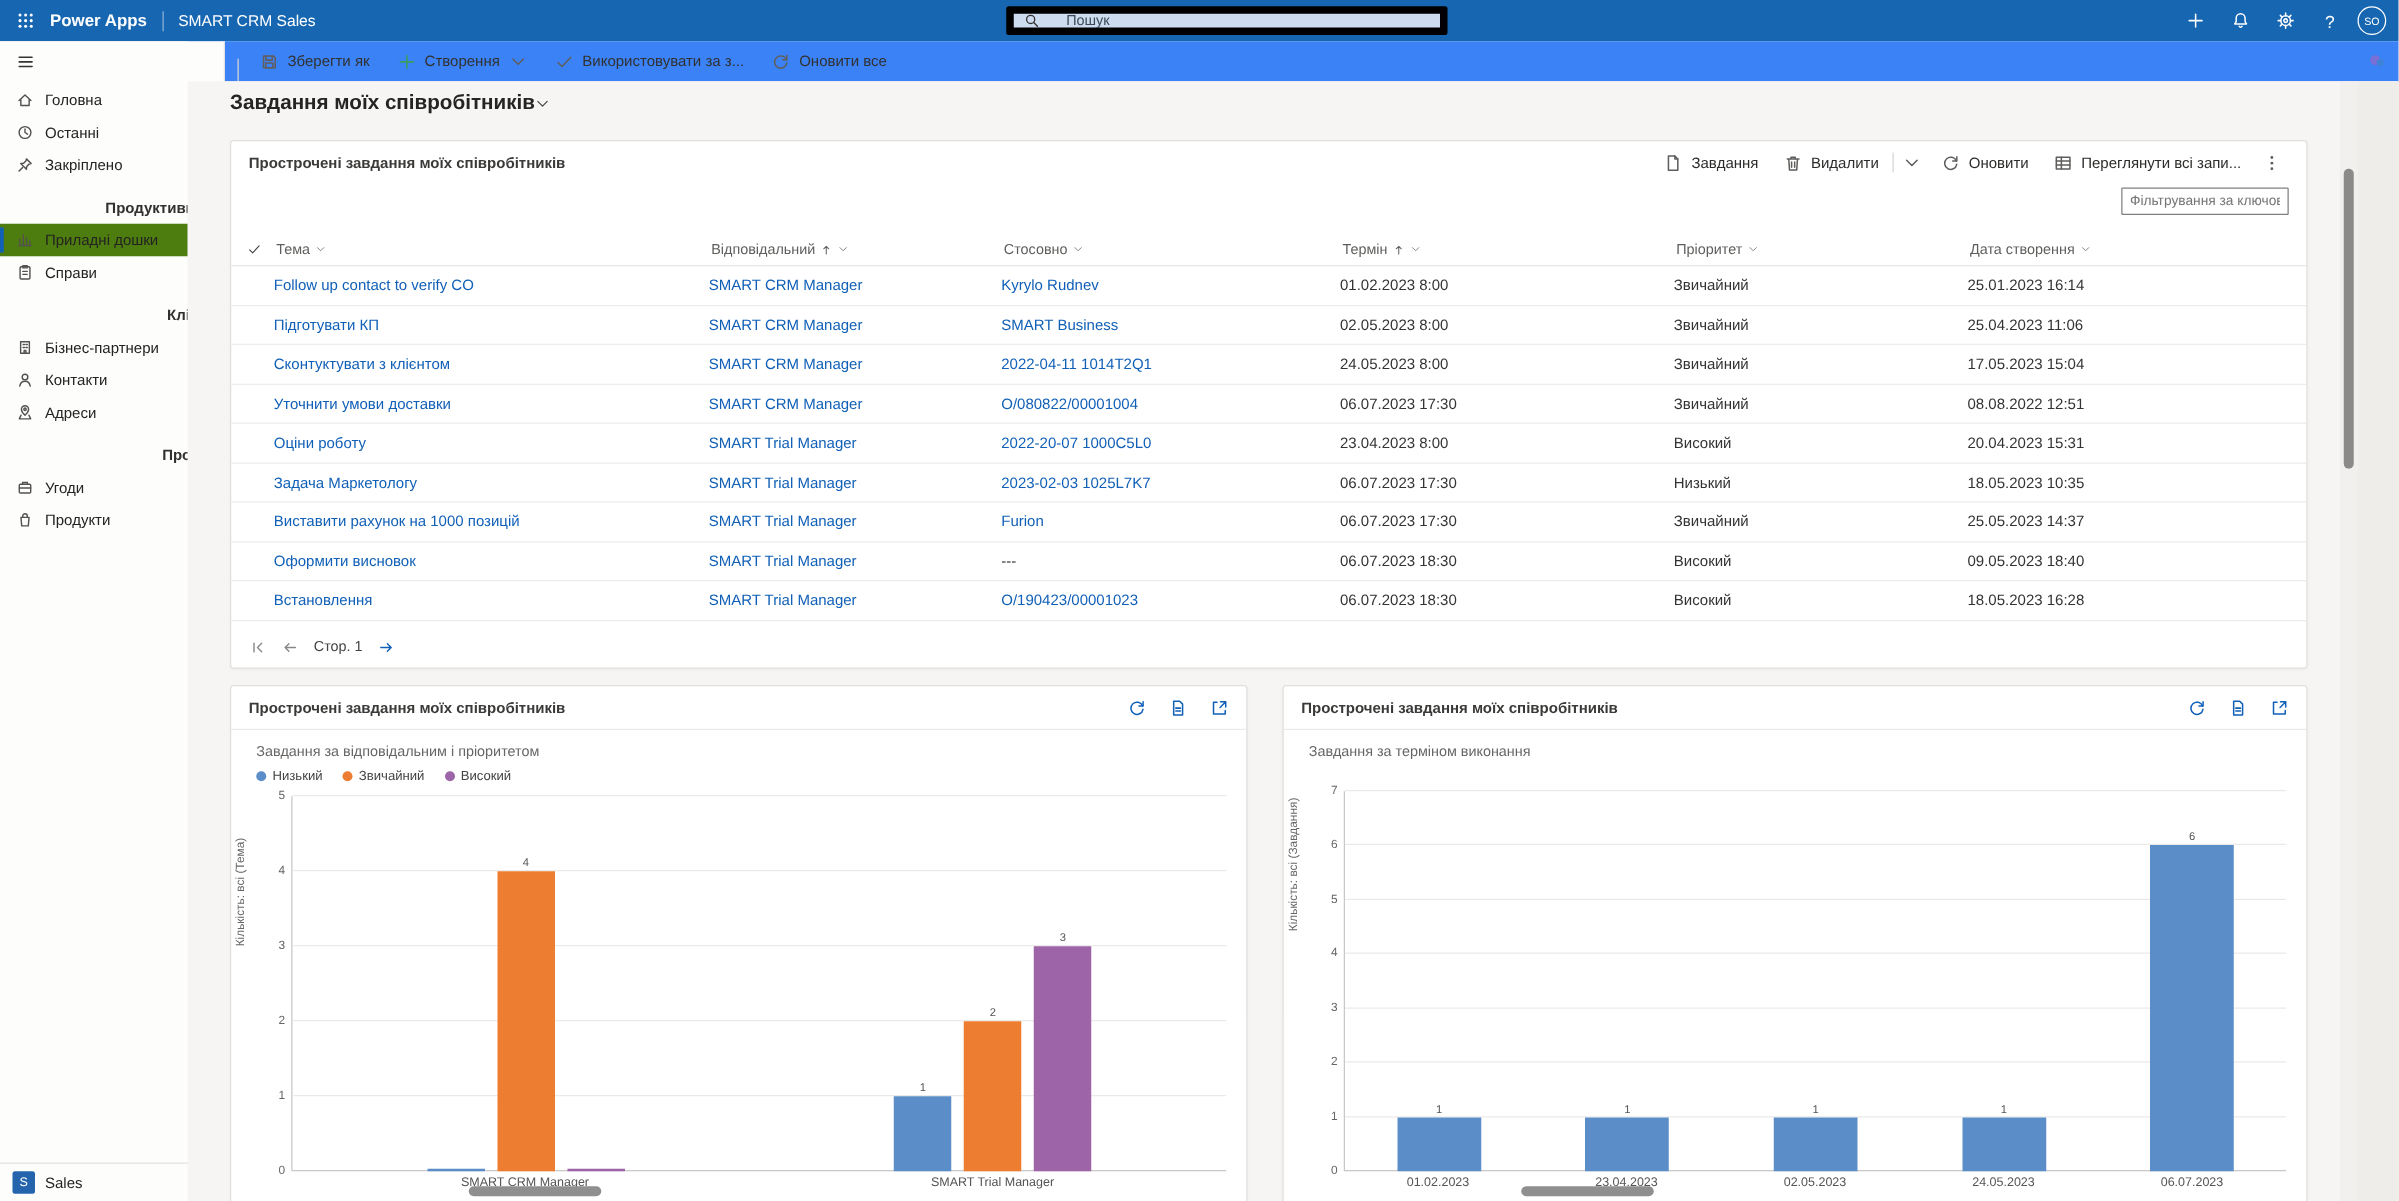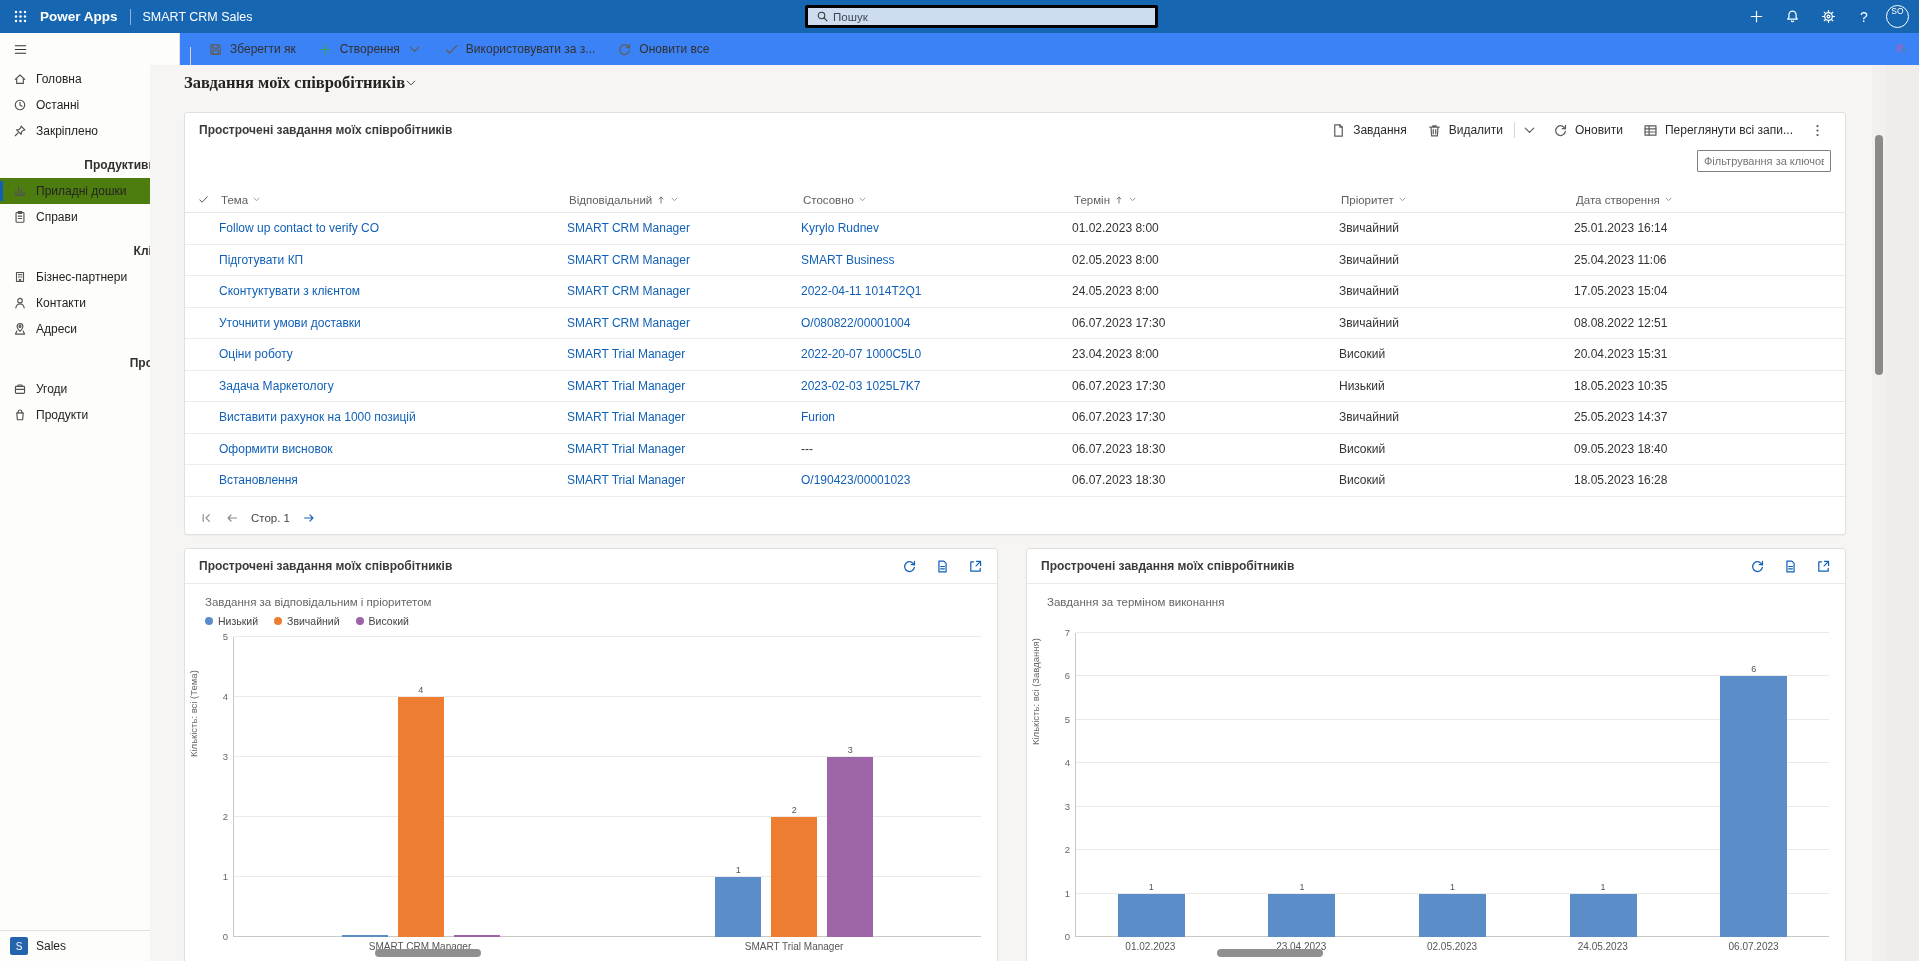--- a/index.html
+++ b/index.html
@@ -4,25 +4,25 @@
 <style>
   html,body{margin:0;padding:0;background:#e8e6e3;font-family:"Liberation Sans","DejaVu Sans",sans-serif;}
   #stage{position:relative;width:1919px;height:961px;overflow:hidden;background:#f6f5f3;}
   svg.ic{width:15px;height:15px;stroke:currentColor;fill:none;stroke-width:1.3;stroke-linecap:round;stroke-linejoin:round;flex:none;}
   
   .topbar{position:absolute;top:0;left:0;right:0;height:33px;background:#1766b1;display:flex;align-items:center;color:#fff;}
   .waffle-btn{width:40px;height:33px;display:flex;align-items:center;justify-content:center;cursor:pointer;}
   .product{font-size:13.5px;font-weight:bold;margin-right:12px;}
   .tb-div{width:1px;height:16px;background:rgba(255,255,255,.5);margin-right:12px;}
   .appname{font-size:12.5px;}
-  .searchbox{position:absolute;left:805px;top:5px;width:353px;height:23px;background:#cdddef;border:3px solid #000000;border-radius:2px;display:flex;align-items:center;padding:0 8px;gap:4px;color:#333;box-sizing:border-box;}
+  .searchbox{position:absolute;left:805px;top:5px;width:353px;height:23px;background:#cdddef;border:6px solid #000000;border-radius:2px;display:flex;align-items:center;padding:0 8px;gap:21px;color:#333;box-sizing:border-box;}
   .searchbox .ph{font-size:11.5px;color:#3c4856;}
   .tb-right{position:absolute;right:0;top:0;height:33px;display:flex;align-items:center;gap:0;}
   .tb-icon{width:36px;height:33px;display:flex;align-items:center;justify-content:center;color:#fff;cursor:pointer;font-size:14px;}
-  .avatar{width:21px;height:21px;border:1.5px solid #fff;border-radius:50%;display:flex;align-items:flex-start;justify-content:center;font-size:8.5px;margin:0 10px 0 4px;}
+  .avatar{width:21px;height:21px;border:1.5px solid #fff;border-radius:50%;display:flex;align-items:center;justify-content:center;font-size:8.5px;margin:0 10px 0 4px;}
   
   .cmdbar{position:absolute;top:33px;left:150px;right:0;height:32px;background:#3b82f6;border-bottom:1px solid #e7e5e3;display:flex;align-items:flex-end;color:#323130;}
   .cmd-back{width:34px;display:flex;justify-content:center;color:#333;cursor:pointer;}
   .cmd-div{width:1px;height:18px;background:#d8d6d4;margin:0 6px;}
   .cmd-item{display:flex;align-items:center;gap:7px;font-size:12px;padding:0 11px;height:32px;cursor:pointer;}
   .cmd-item svg{color:#605e5c;}
   .cmd-item .green{color:#3c9c5d;}
   .chev-sm{width:10px;height:10px;}
   .chat-badge{position:absolute;right:9px;top:9px;width:16px;height:14px;}
   
@@ -33,21 +33,21 @@
   .sb-item.sel{background:#4d7c0f;}
   .sb-item.sel::before{content:"";position:absolute;left:0;top:3px;bottom:3px;width:3px;background:#1160b7;}
   .sb-chev{position:absolute;right:10px;color:#7a7876;}
   .sb-sect{font-size:12px;font-weight:bold;color:#33312f;padding:14px 0 6px 13px;text-align:right;}
   .sb-env{position:absolute;left:0;right:0;bottom:0;height:30px;border-top:1px solid #e3e1df;display:flex;align-items:center;padding-left:10px;gap:8px;background:#fdfdfc;cursor:pointer;}
   .env-badge{width:18px;height:18px;background:#2364ac;color:#fff;border-radius:2px;font-size:10px;display:flex;align-items:center;justify-content:center;}
   .sb-env .name{font-size:12px;color:#242322;flex:1;}
   .sb-env svg{margin-right:10px;color:#605e5c;}
   
   .main{position:absolute;top:65px;left:150px;right:0;bottom:0;background:#f6f5f3;overflow:hidden;}
-  .page-title{position:absolute;left:34px;top:8px;display:flex;align-items:center;gap:0;cursor:pointer;font-family:Liberation Serif, serif;}
+  .page-title{position:absolute;left:34px;top:8px;display:flex;align-items:center;gap:0;cursor:pointer;}
   .page-title h1{margin:0;font-size:16.5px;font-weight:bold;color:#252423;}
   .page-title svg{color:#444;}
   .card{position:absolute;background:#fff;border:1px solid #e2e0de;border-radius:3px;box-shadow:0 1px 2px rgba(0,0,0,.04);box-sizing:border-box;}
   
   .grid-card{left:34px;top:47px;width:1662px;height:423px;}
   .card-head{height:34px;display:flex;align-items:center;padding:0 14px;}
   .card-title{font-size:12px;font-weight:bold;color:#3b3a39;flex:1;}
   .gtoolbar{display:flex;align-items:center;gap:2px;color:#2d2c2b;}
   .gt-item{display:flex;align-items:center;gap:7px;font-size:12px;padding:0 9px;height:30px;cursor:pointer;}
   .gt-item svg{color:#605e5c;}

